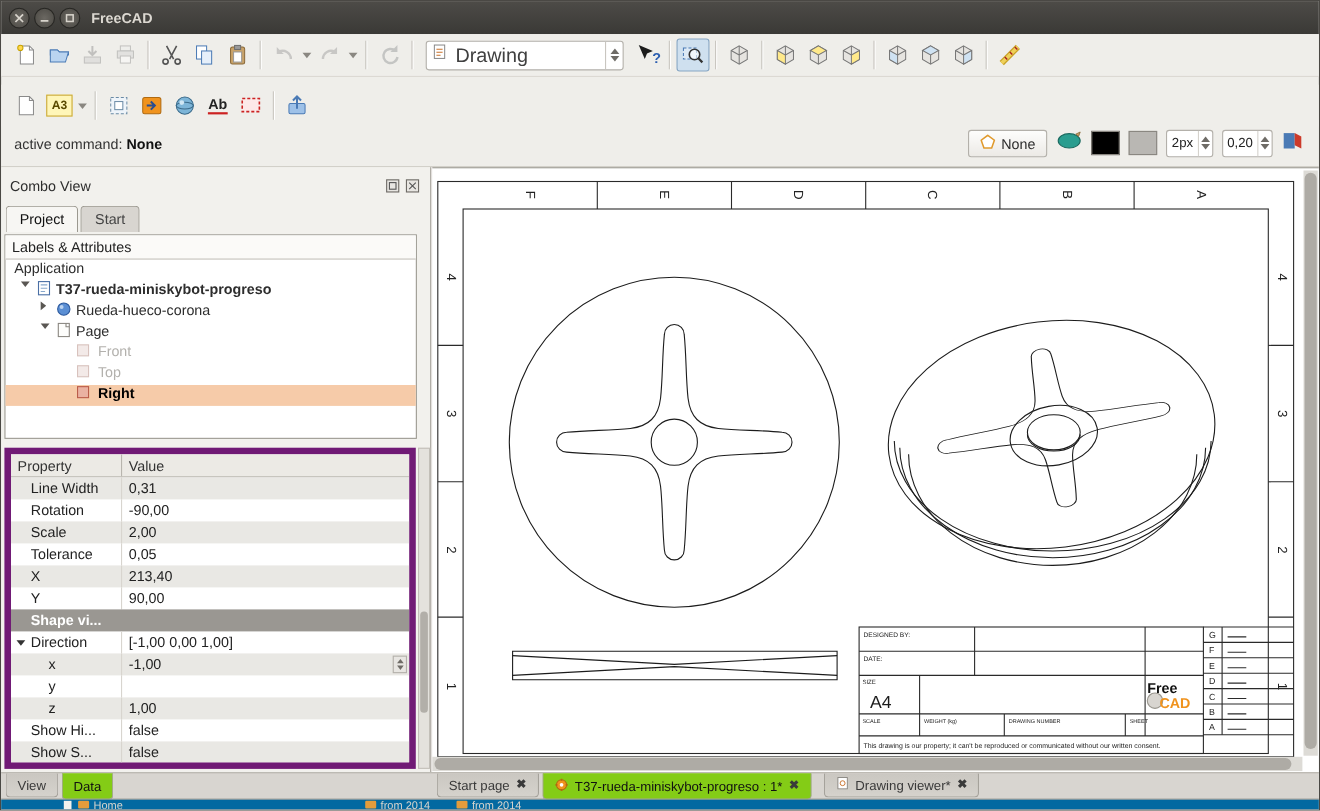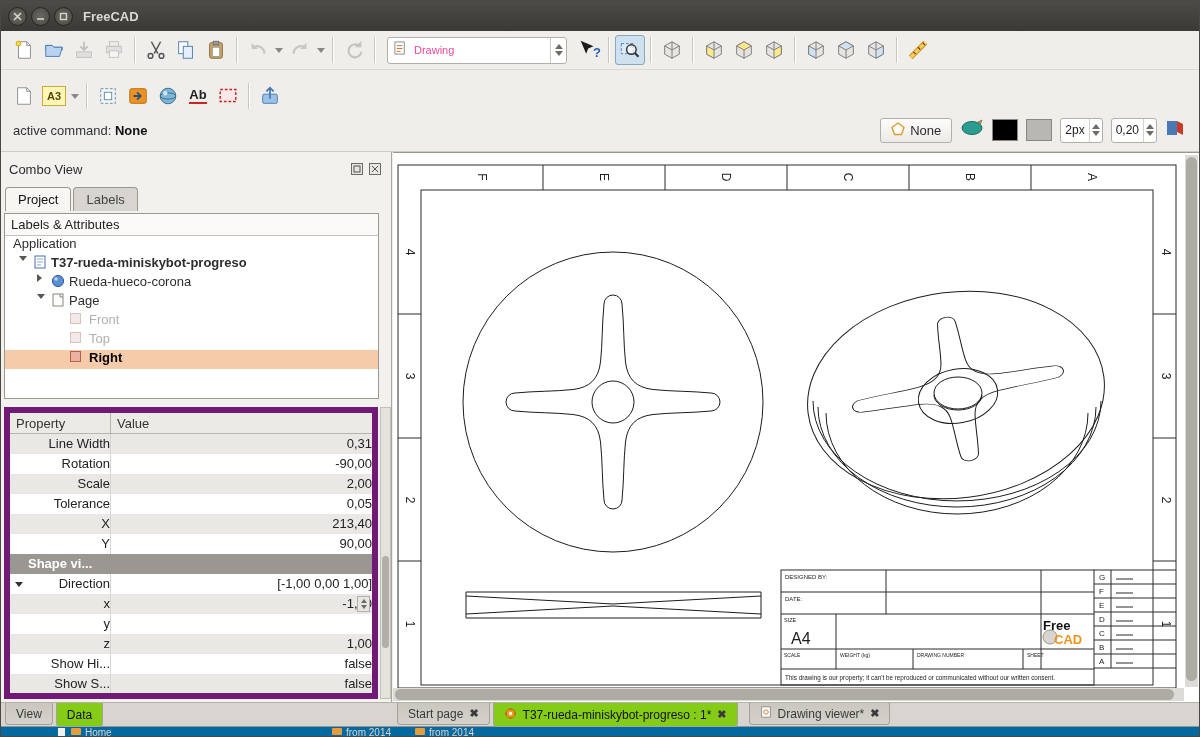--- a/index.html
+++ b/index.html
@@ -22,21 +22,21 @@
   .tb2 { top:76px; height:39px; }
   .tbtn { width:30px; height:30px; border-radius:3px; display:flex; align-items:center; justify-content:center; flex:0 0 auto; }
   .tbtn svg { display:block; }
   .tbtn.dis { opacity:.45; filter:grayscale(.9); }
   .tbtn.pressed { background:#cfe0ef; border:1px solid #87a6c4; }
   .sep { width:2px; height:26px; border-left:1px solid #c9c6c0; border-right:1px solid #ffffff; margin:0 5px; flex:0 0 auto; }
   .caretbtn { width:12px; height:30px; display:flex; align-items:center; justify-content:center; }
   .dcaret { width:0; height:0; border-left:4px solid transparent; border-right:4px solid transparent; border-top:5px solid #8a8781; }
   .wbcombo { width:180px; height:27px; background:#fff; border:1px solid #b3b0aa; border-radius:3px;
     display:flex; align-items:center; padding-left:5px; margin:0 6px; }
-  .wbcombo .lbl { font-size:11px; color:#ec4899; margin-left:6px; flex:1; }
+  .wbcombo .lbl { font-size:18px; color:#404040; margin-left:6px; flex:1; }
   .combo-arrows { border-left:1px solid #c9c6c0; height:100%; width:16px; display:flex; flex-direction:column;
     align-items:center; justify-content:center; gap:2px; }
   .tri-up { width:0; height:0; border-left:4px solid transparent; border-right:4px solid transparent; border-bottom:5px solid #6e6b66; }
   .tri-dn { width:0; height:0; border-left:4px solid transparent; border-right:4px solid transparent; border-top:5px solid #6e6b66; }
   .a3wrap { position:relative; width:30px; height:30px; display:flex; align-items:center; justify-content:center; }
   .a3box { background:#fff6b8; border:1px solid #c9a93a; font-size:11px; font-weight:bold; color:#5a4a00; padding:3px 4px; }
   .ab-ico { font-size:13px; font-weight:bold; color:#222; border-bottom:2px solid #cc2222; line-height:14px; }
 
   
   .cmdbar { position:absolute; top:108px; left:0; right:0; height:43px; background:#efeeea;
@@ -67,21 +67,21 @@
   .tlabel { white-space:nowrap; }
   .exp { position:absolute; width:0; height:0; }
   .exp.open { border-left:4px solid transparent; border-right:4px solid transparent; border-top:5px solid #5a5753; margin-top:1px; }
   .exp.closed { border-top:4px solid transparent; border-bottom:4px solid transparent; border-left:5px solid #5a5753; }
   .ticon { position:absolute; width:14px; height:14px; }
 
   .prop-table { position:absolute; top:255px; left:3px; right:13px; bottom:3px; background:#fff; border:6px solid #701a75; overflow:hidden; }
   .ph { display:flex; height:21px; background:#eceae5; border-bottom:1px solid #b8b5ae; font-size:13px; color:#333; }
   .ph .c1 { width:101px; padding-left:6px; line-height:21px; border-right:1px solid #b8b5ae; }
   .ph .c2 { flex:1; padding-left:6px; line-height:21px; }
-  .prow { display:flex; height:20px; font-size:13px; color:#222; position:relative;text-align:right; }
+  .prow { display:flex; height:20px; font-size:13px; color:#222; position:relative; }
   .prow .c1 { width:101px; padding-left:18px; line-height:20px; border-right:1px solid #d8d5cf; overflow:hidden; white-space:nowrap; }
   .prow .c2 { flex:1; padding-left:6px; line-height:20px; overflow:hidden; white-space:nowrap; }
   .prow.alt { background:#e9e8e4; }
   .prow.group { background:#9a9792; }
   .prow.group .c1 { color:#fff; font-weight:bold; border-right:none; width:auto; }
   .prow.sub .c1 { padding-left:34px; }
   .pcaret { position:absolute; left:5px; top:8px; width:0; height:0; border-left:4px solid transparent; border-right:4px solid transparent; border-top:5px solid #333; }
   .pspin { position:absolute; right:2px; top:2px; bottom:2px; width:13px; border:1px solid #b3b0aa; background:#e8e6e2;
     display:flex; flex-direction:column; align-items:center; justify-content:center; gap:2px; }
   .pspin .tri-up { border-left-width:3px; border-right-width:3px; border-bottom-width:4px; }
@@ -453,21 +453,21 @@
           </svg>
         </span>
       <span class="dico">
           <svg width="8" height="8">
             <path d="M1 1l6 6M7 1L1 7" stroke="#555"></path>
           </svg>
         </span>
     </div>
     <div class="cv-tabs">
       <div class="cvtab active">Project</div>
-      <div class="cvtab">Labels</div>
+      <div class="cvtab">Start</div>
     </div>
 
     <div class="labels-box">
       <div class="lb-head">Labels &amp; Attributes</div>
       <div class="trow">
         <span class="tlabel" style="margin-left:8px;">Application</span>
       </div>
       <div class="trow" style="font-weight:bold;">
         <span class="exp open" style="left:14px;"></span>
         <span class="ticon" style="left:28px;"><svg width="14" height="14" viewBox="0 0 14 14">

